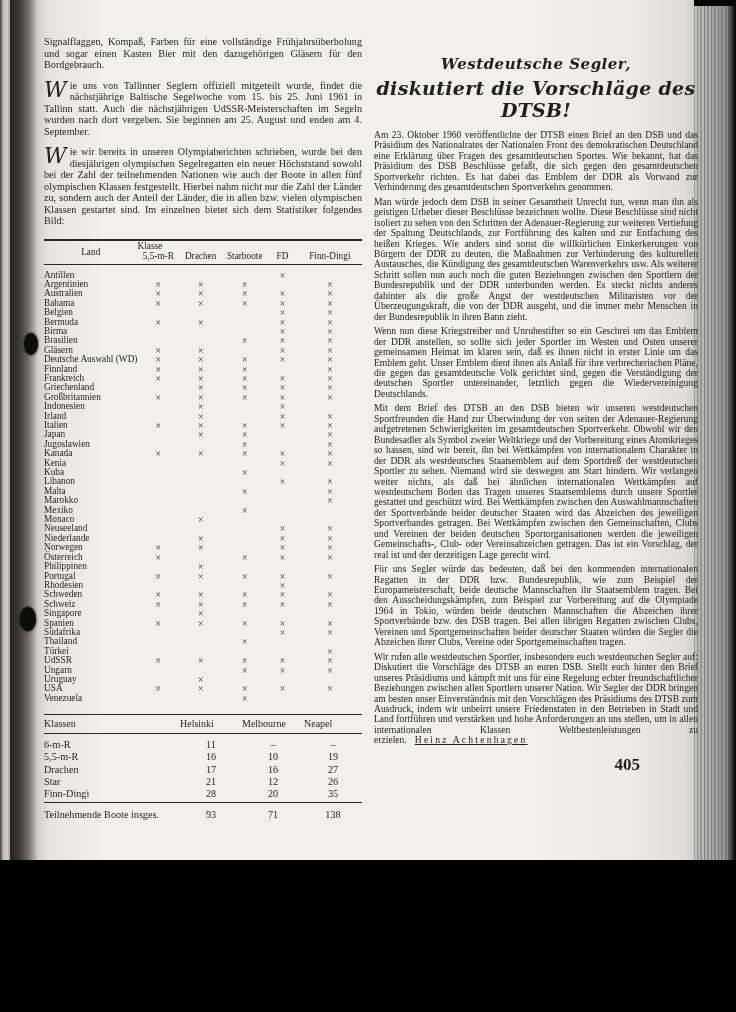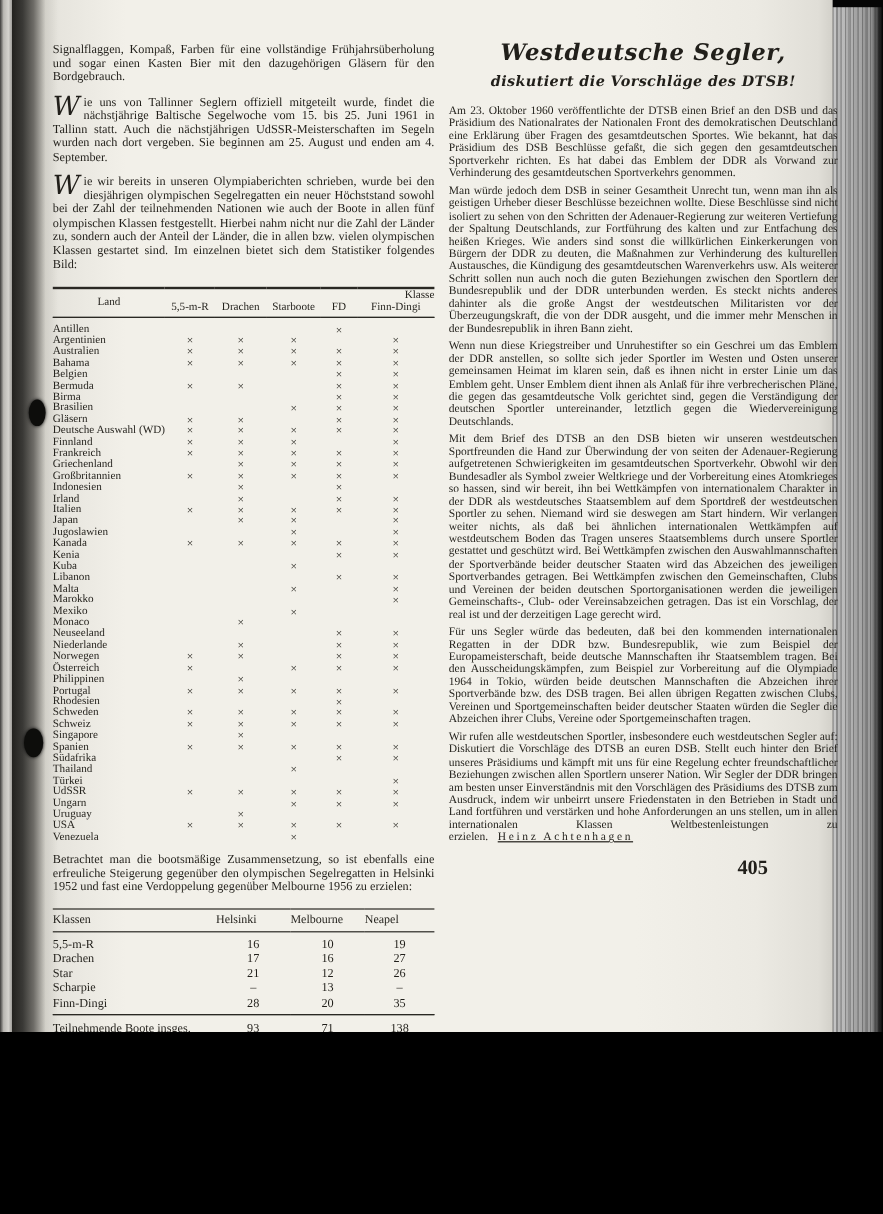--- a/index.html
+++ b/index.html
@@ -28,42 +28,42 @@
   
   #left-col{position:absolute;left:44px;top:36px;width:318px;}
   #right-col{position:absolute;left:374px;top:32px;width:324px;}
   
   .lp{font-size:10.2px;line-height:11.5px;text-align:justify;margin:0 0 9px 0;}
   .dropcap{float:left;font-family:"DejaVu Serif",serif;font-style:italic;
     font-size:22px;line-height:18px;margin:1px 3px 0 0;}
   
   .country-table{width:100%;border-collapse:collapse;border-top:2px solid #2a2823;margin:12px 0 8px 0;}
   .country-table th{font-weight:normal;font-size:9.3px;padding:0;}
-  .klasse-h{text-align:right;padding-top:3px;}
+  .klasse-h{text-align:left;padding-top:3px;}
   .land-h{text-align:center;vertical-align:middle;}
   .h2 th{border-bottom:1.5px solid #2a2823;padding-bottom:3px;text-align:center;}
   .land-h{border-bottom:1.5px solid #2a2823;}
   .country-table td{font-size:9.3px;line-height:9.4px;padding:0;}
   .country-table tbody tr:first-child td{padding-top:6px;}
   td.land{text-align:left;white-space:nowrap;}
   td.mk{text-align:center;font-size:9.6px;color:#33312b;}
   
   .class-table{width:100%;border-collapse:collapse;border-top:1.5px solid #2a2823;margin-top:11px;}
   .class-table th{font-weight:normal;font-size:10px;text-align:left;
     border-bottom:1.5px solid #2a2823;padding:3px 0 4px 0;}
   .class-table th:first-child{text-align:left;}
   .class-table td{font-size:10.2px;line-height:12.2px;padding:0;text-align:center;}
   .class-table td:first-child{text-align:left;}
   .class-table tbody tr:first-child td{padding-top:5px;}
   .class-table .lastrow td{border-bottom:1.2px solid #2a2823;padding-bottom:2px;}
   .class-table .total td{padding-top:6px;padding-bottom:3px;}
   
   #article-title{text-align:center;font-family:"DejaVu Serif",serif;font-style:italic;font-weight:bold;}
-  .t1{font-size:19px;line-height:25px;letter-spacing:.5px;}
-  .t2{font-size:12px;line-height:22px;margin-bottom:9px;letter-spacing:.3px;}
+  .t1{font-size:15px;line-height:25px;letter-spacing:.5px;margin-top:20px;}
+  .t2{font-size:19px;line-height:22px;margin-bottom:9px;letter-spacing:.3px;}
   #article-paragraphs p{font-size:9.6px;line-height:10.45px;text-align:justify;margin:0 0 4px 0;}
   .author{letter-spacing:2.2px;margin-left:8px;white-space:nowrap;text-decoration:underline;}
   #page-number{text-align:right;padding-right:58px;font-size:17px;font-weight:bold;margin-top:9px;}
 </style>
 </head>
 <body>
 
 <div id="scene">
   <div id="page"></div>
   <div id="facing-page"></div>
@@ -471,61 +471,60 @@
             <td class="land">Venezuela</td>
             <td class="mk"></td>
             <td class="mk"></td>
             <td class="mk">×</td>
             <td class="mk"></td>
             <td class="mk"></td>
           </tr>
         </tbody>
     </table>
 
-    <p class="lp">Betrachtet man die bootsmäßige Zusammensetzung, so ist ebenfalls eine erfreuliche Steigerung gegenüber den olympischen Segelregatten in Helsinki 1952 und fast eine Verdoppelung gegenüber Melbourne 1956 zu erzielen:</p>
 
     <table class="class-table">
       <colgroup>
         <col style="width:136px">
           <col style="width:62px">
           <col style="width:62px">
           <col style="width:58px">
       </colgroup>
       <thead>
         <tr>
           <th>Klassen</th>
           <th>Helsinki</th>
           <th>Melbourne</th>
           <th>Neapel</th>
         </tr>
       </thead>
       <tbody id="class-tbody">
           <tr>
+            <td>6-m-R</td>
+            <td>11</td>
+            <td>–</td>
+            <td>–</td>
+          </tr>
+          <tr>
             <td>5,5-m-R</td>
             <td>16</td>
             <td>10</td>
             <td>19</td>
           </tr>
           <tr>
             <td>Drachen</td>
             <td>17</td>
             <td>16</td>
             <td>27</td>
           </tr>
           <tr>
             <td>Star</td>
             <td>21</td>
             <td>12</td>
             <td>26</td>
-          </tr>
-          <tr>
-            <td>Scharpie</td>
-            <td>–</td>
-            <td>13</td>
-            <td>–</td>
           </tr>
           <tr class="lastrow">
             <td>Finn-Dingi</td>
             <td>28</td>
             <td>20</td>
             <td>35</td>
           </tr>
         </tbody>
       <tfoot>
         <tr class="total">

